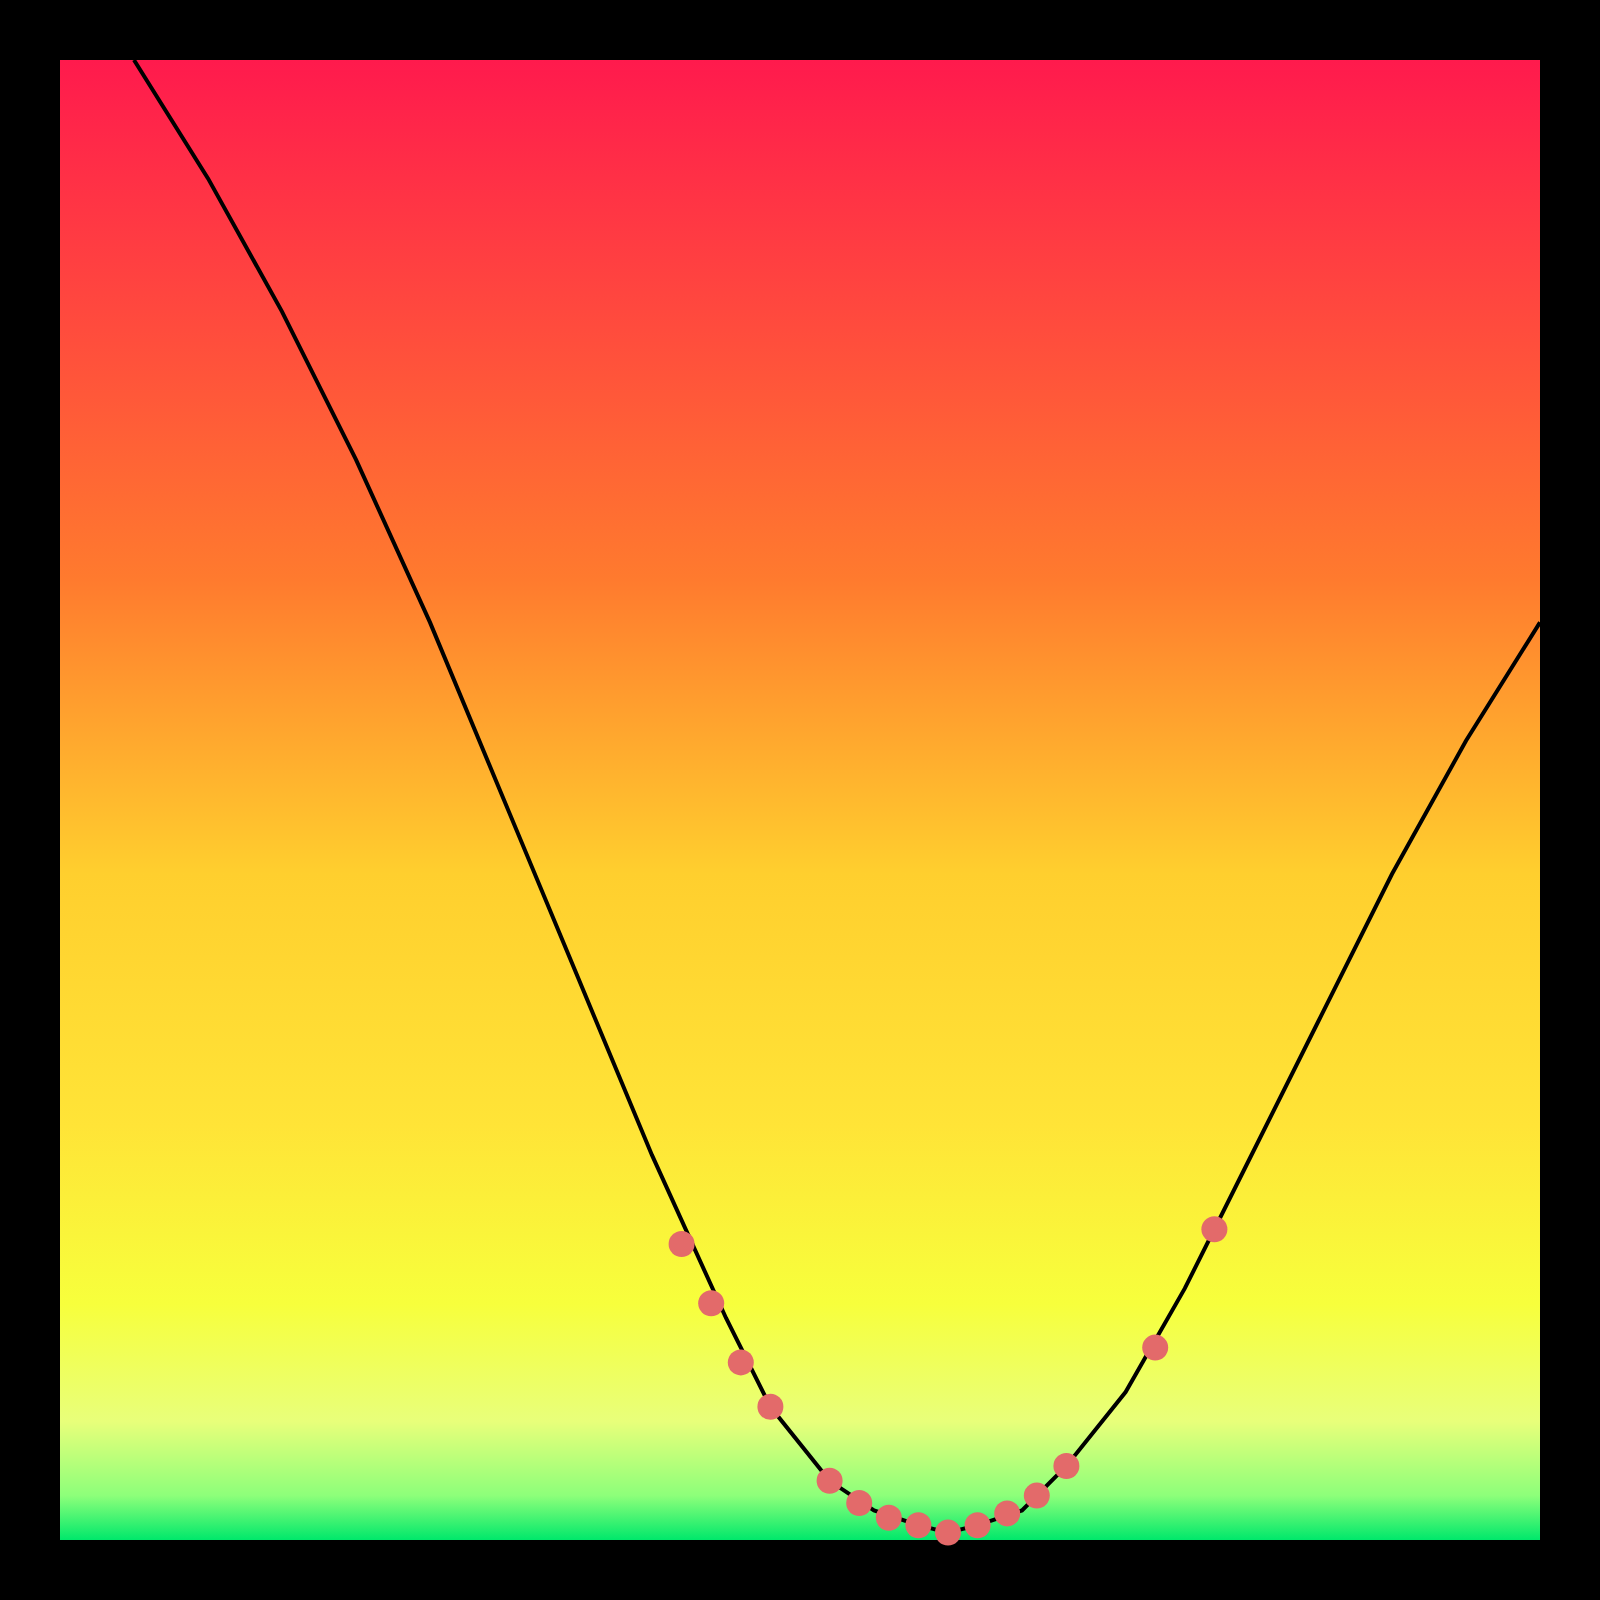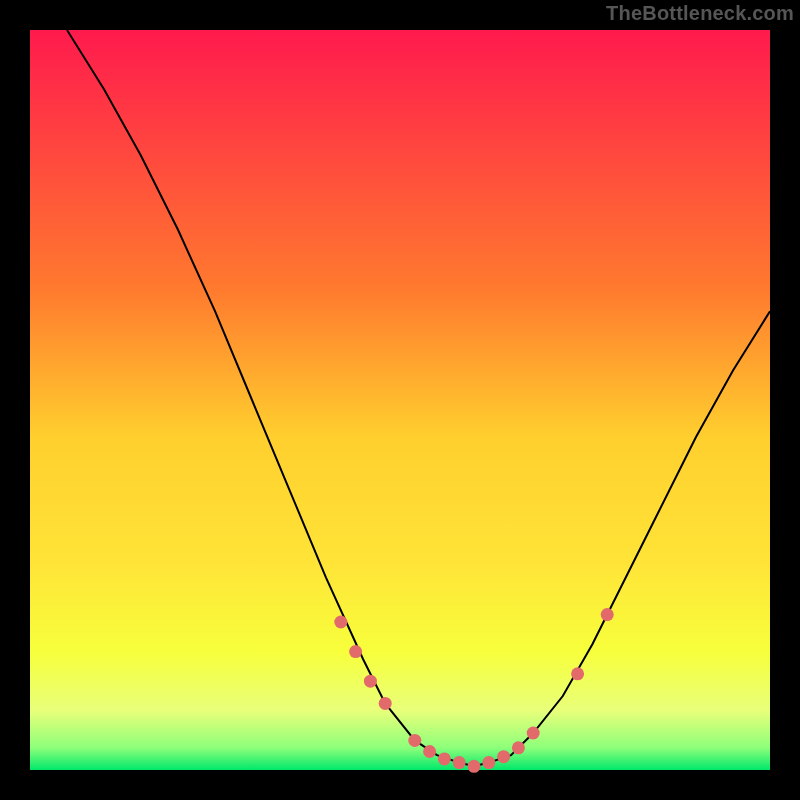--- a/index.html
+++ b/index.html
@@ -68,14 +68,13 @@
         <circle cx="474.0" cy="766.3" r="6.5" fill="#e36a6a"></circle>
         <circle cx="488.8" cy="762.6" r="6.5" fill="#e36a6a"></circle>
         <circle cx="503.6" cy="756.7" r="6.5" fill="#e36a6a"></circle>
         <circle cx="518.4" cy="747.8" r="6.5" fill="#e36a6a"></circle>
         <circle cx="533.2" cy="733.0" r="6.5" fill="#e36a6a"></circle>
         <circle cx="577.6" cy="673.8" r="6.5" fill="#e36a6a"></circle>
         <circle cx="607.2" cy="614.6" r="6.5" fill="#e36a6a"></circle>
       </g>
 </svg>
 
-<div class="watermark">TheBottleneck.com</div>
 </div>
 
 </body></html>

